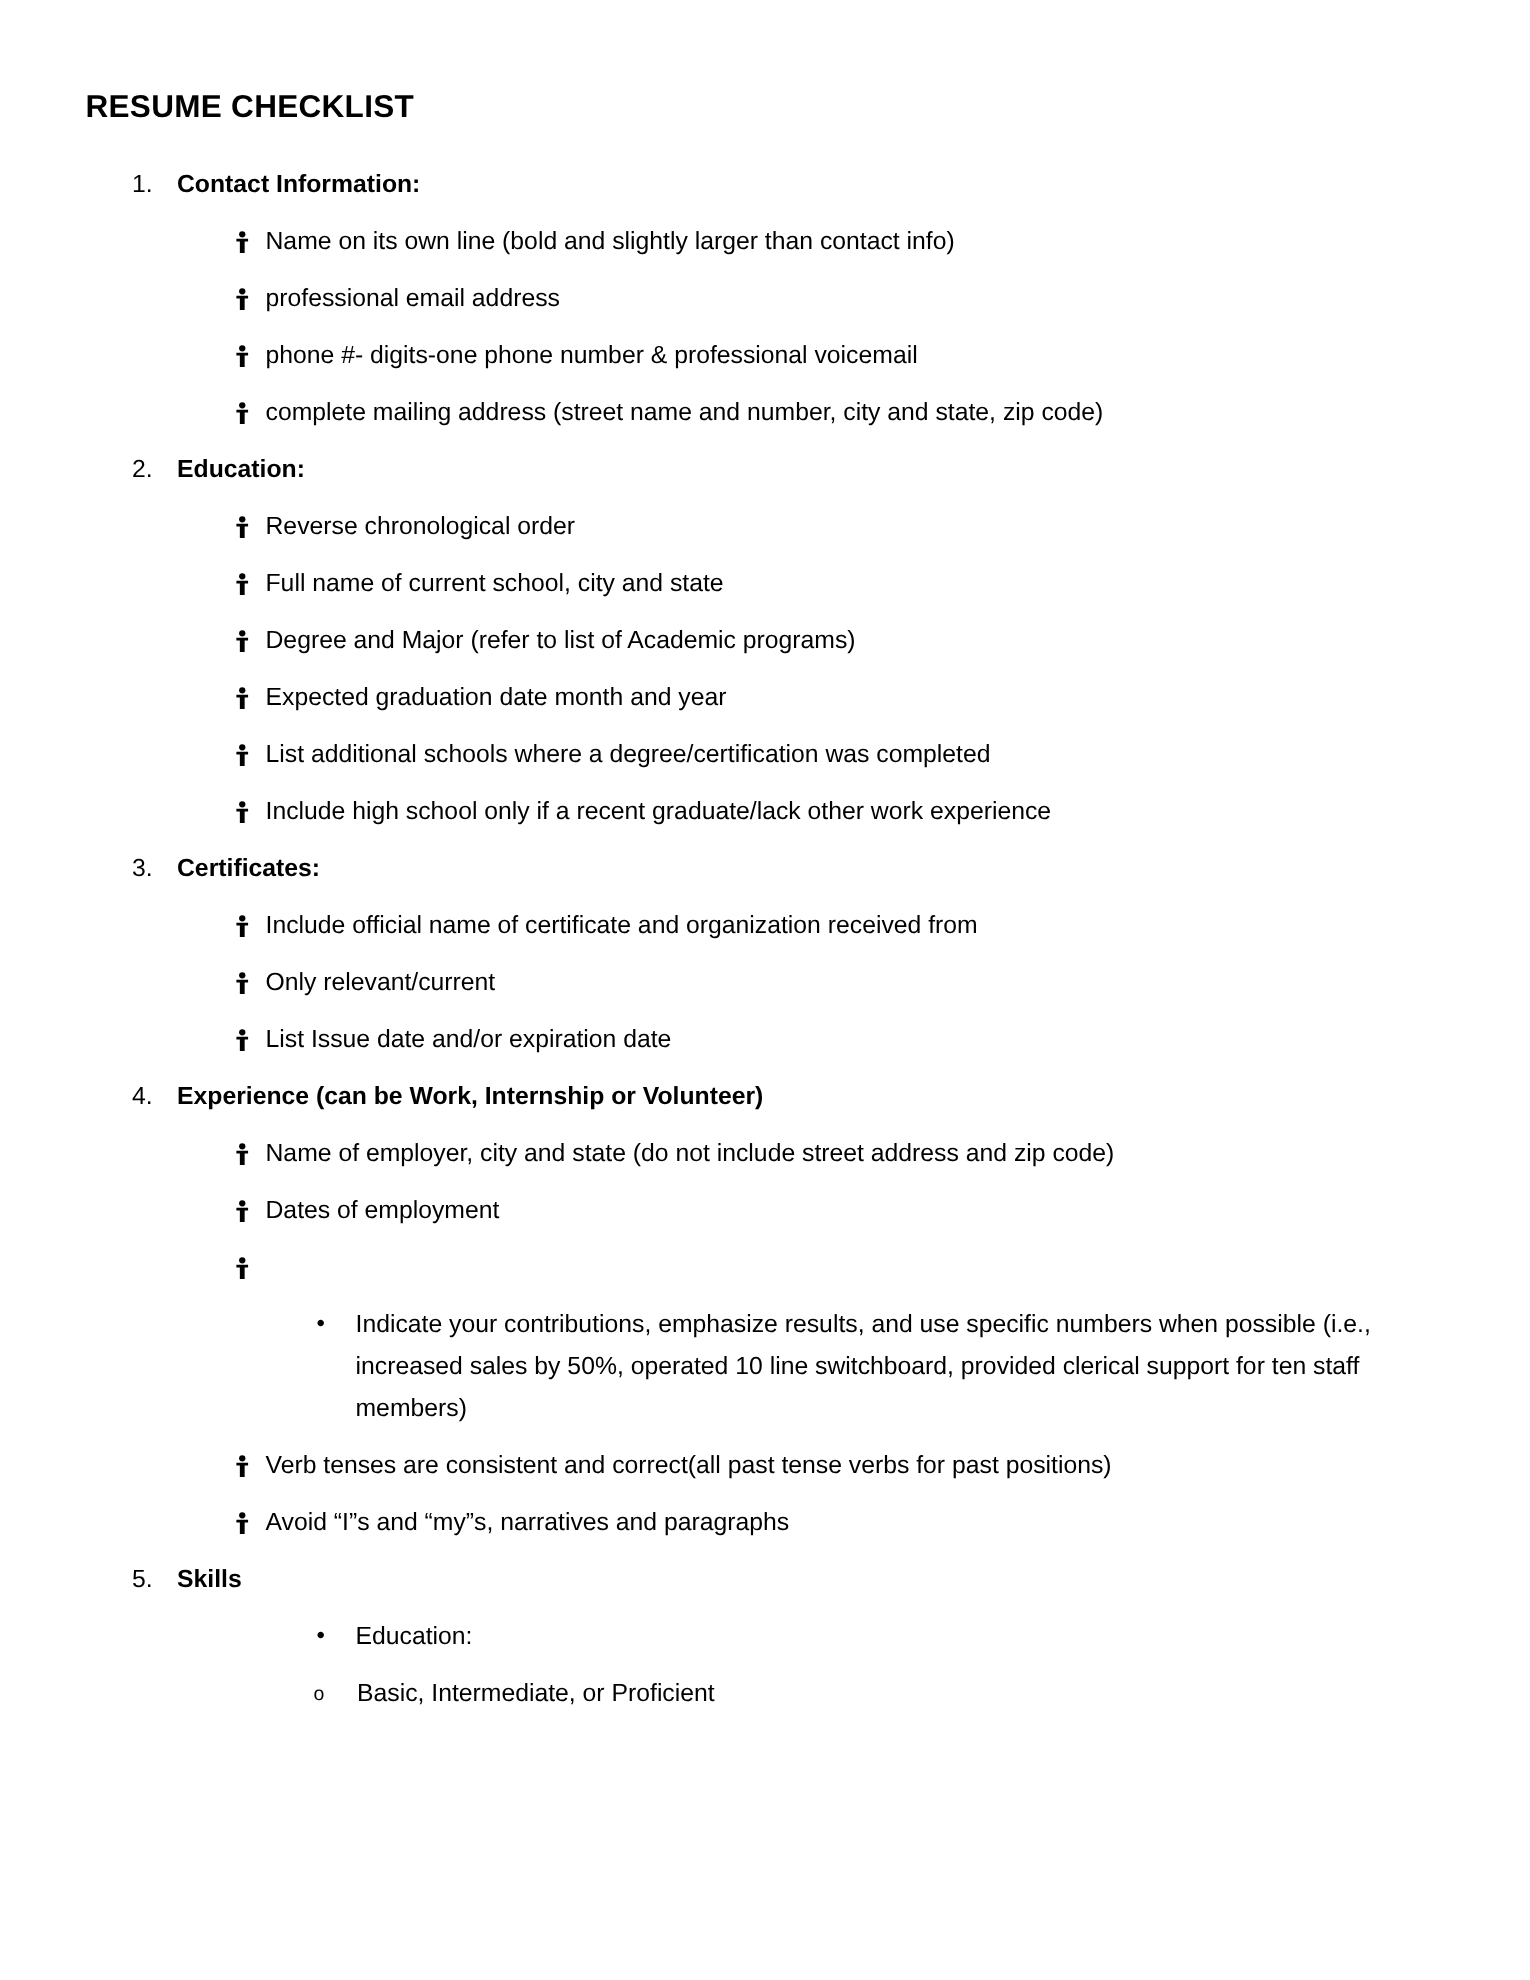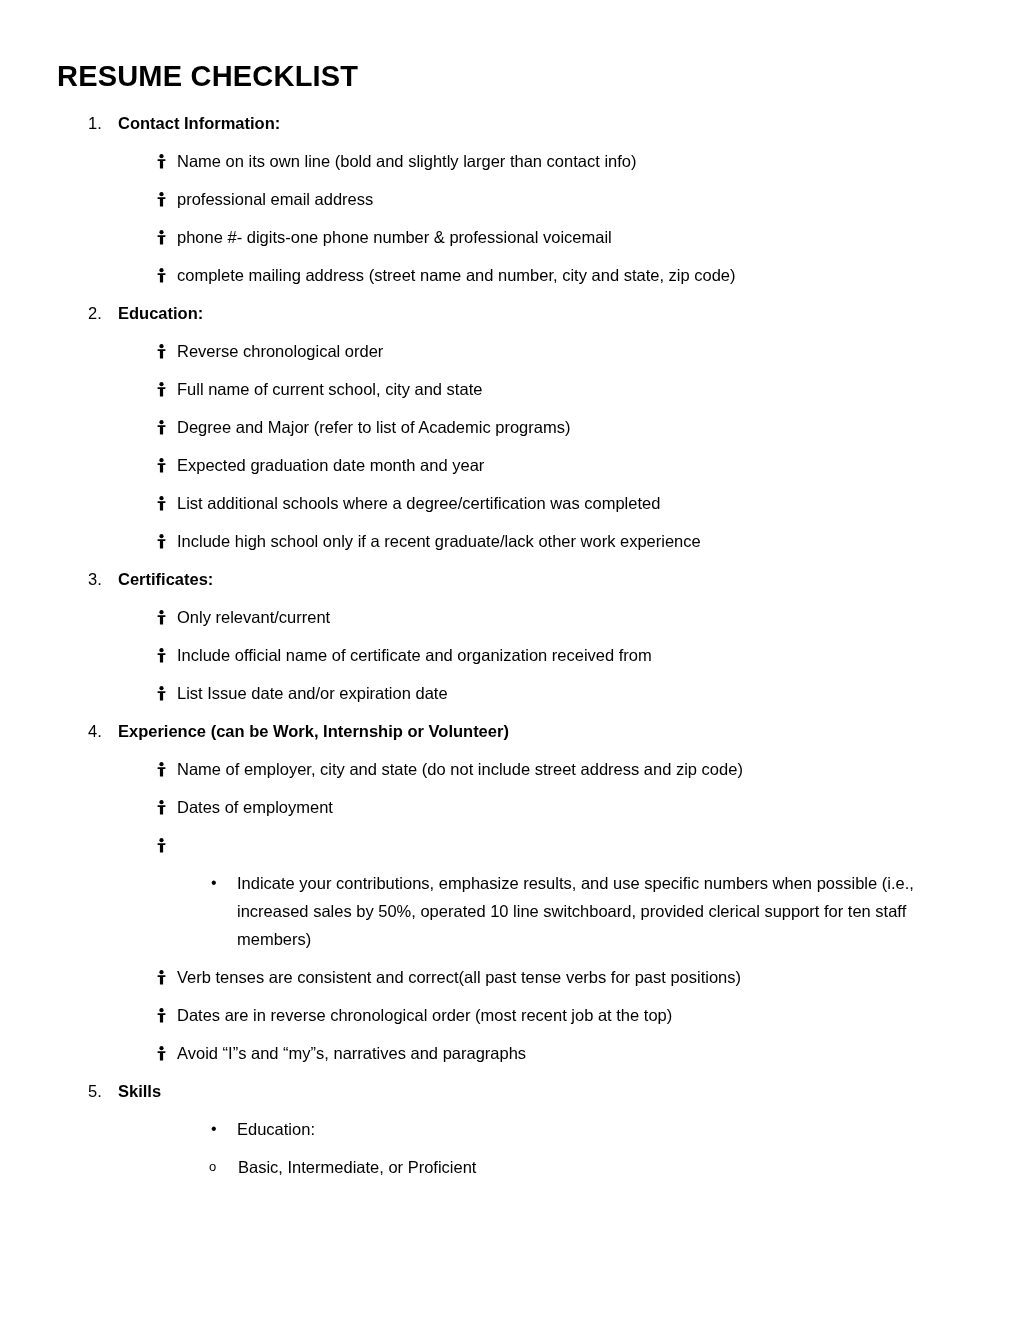--- a/index.html
+++ b/index.html
@@ -25,21 +25,21 @@
     padding: 0;
     background: #ffffff;
     overflow: hidden;
   }
 
   
   .doc-title {
     position: absolute;
     left: 57px;
     top: 60px;
-    font-size: 29px;
+    font-size: 21px;
     font-weight: bold;
     letter-spacing: 0.2px;
     line-height: 1.15;
     white-space: nowrap;
   }
 
   
   .checklist {
     position: absolute;
     left: 0;
@@ -213,27 +213,27 @@
             <circle cx="4.5" cy="2.2" r="2.1" fill="#000"></circle>
             <path d="M0.6 5.2 H8.4 V7.0 H6.1 V14.6 H2.9 V7.0 H0.6 Z" fill="#000"></path>
           </svg>
         </span><span class="text">Include high school only if a recent graduate/lack other work experience</span></div>
       <div class="row lvl-num"><span class="marker">3.</span><span class="label text">Certificates:</span></div>
       <div class="row lvl-b1"><span class="marker">
           <svg width="9" height="15" viewBox="0 0 9 15">
             <circle cx="4.5" cy="2.2" r="2.1" fill="#000"></circle>
             <path d="M0.6 5.2 H8.4 V7.0 H6.1 V14.6 H2.9 V7.0 H0.6 Z" fill="#000"></path>
           </svg>
+        </span><span class="text">Include official name of certificate and organization received from</span></div>
+      <div class="row lvl-b1"><span class="marker">
+          <svg width="9" height="15" viewBox="0 0 9 15">
+            <circle cx="4.5" cy="2.2" r="2.1" fill="#000"></circle>
+            <path d="M0.6 5.2 H8.4 V7.0 H6.1 V14.6 H2.9 V7.0 H0.6 Z" fill="#000"></path>
+          </svg>
         </span><span class="text">Only relevant/current</span></div>
-      <div class="row lvl-b1"><span class="marker">
-          <svg width="9" height="15" viewBox="0 0 9 15">
-            <circle cx="4.5" cy="2.2" r="2.1" fill="#000"></circle>
-            <path d="M0.6 5.2 H8.4 V7.0 H6.1 V14.6 H2.9 V7.0 H0.6 Z" fill="#000"></path>
-          </svg>
-        </span><span class="text">Include official name of certificate and organization received from</span></div>
       <div class="row lvl-b1"><span class="marker">
           <svg width="9" height="15" viewBox="0 0 9 15">
             <circle cx="4.5" cy="2.2" r="2.1" fill="#000"></circle>
             <path d="M0.6 5.2 H8.4 V7.0 H6.1 V14.6 H2.9 V7.0 H0.6 Z" fill="#000"></path>
           </svg>
         </span><span class="text">List Issue date and/or expiration date</span></div>
       <div class="row lvl-num"><span class="marker">4.</span><span class="label text">Experience (can be Work, Internship or Volunteer)</span></div>
       <div class="row lvl-b1"><span class="marker">
           <svg width="9" height="15" viewBox="0 0 9 15">
             <circle cx="4.5" cy="2.2" r="2.1" fill="#000"></circle>
@@ -252,26 +252,20 @@
             <path d="M0.6 5.2 H8.4 V7.0 H6.1 V14.6 H2.9 V7.0 H0.6 Z" fill="#000"></path>
           </svg>
         </span></div>
       <div class="row lvl-b2 wrap"><span class="marker">•</span><span class="text">Indicate your contributions, emphasize results, and use specific numbers when possible (i.e., increased sales by 50%, operated 10 line switchboard, provided clerical support for ten staff members)</span></div>
       <div class="row lvl-b1"><span class="marker">
           <svg width="9" height="15" viewBox="0 0 9 15">
             <circle cx="4.5" cy="2.2" r="2.1" fill="#000"></circle>
             <path d="M0.6 5.2 H8.4 V7.0 H6.1 V14.6 H2.9 V7.0 H0.6 Z" fill="#000"></path>
           </svg>
         </span><span class="text">Verb tenses are consistent and correct(all past tense verbs for past positions)</span></div>
-      <div class="row lvl-b1"><span class="marker">
-          <svg width="9" height="15" viewBox="0 0 9 15">
-            <circle cx="4.5" cy="2.2" r="2.1" fill="#000"></circle>
-            <path d="M0.6 5.2 H8.4 V7.0 H6.1 V14.6 H2.9 V7.0 H0.6 Z" fill="#000"></path>
-          </svg>
-        </span><span class="text">Dates are in reverse chronological order (most recent job at the top)</span></div>
       <div class="row lvl-b1"><span class="marker">
           <svg width="9" height="15" viewBox="0 0 9 15">
             <circle cx="4.5" cy="2.2" r="2.1" fill="#000"></circle>
             <path d="M0.6 5.2 H8.4 V7.0 H6.1 V14.6 H2.9 V7.0 H0.6 Z" fill="#000"></path>
           </svg>
         </span><span class="text">Avoid “I”s and “my”s, narratives and paragraphs</span></div>
       <div class="row lvl-num"><span class="marker">5.</span><span class="label text">Skills</span></div>
       <div class="row lvl-b2"><span class="marker">•</span><span class="text">Education:</span></div>
       <div class="row lvl-b3"><span class="marker">o</span><span class="text">Basic, Intermediate, or Proficient</span></div>
     </div>

